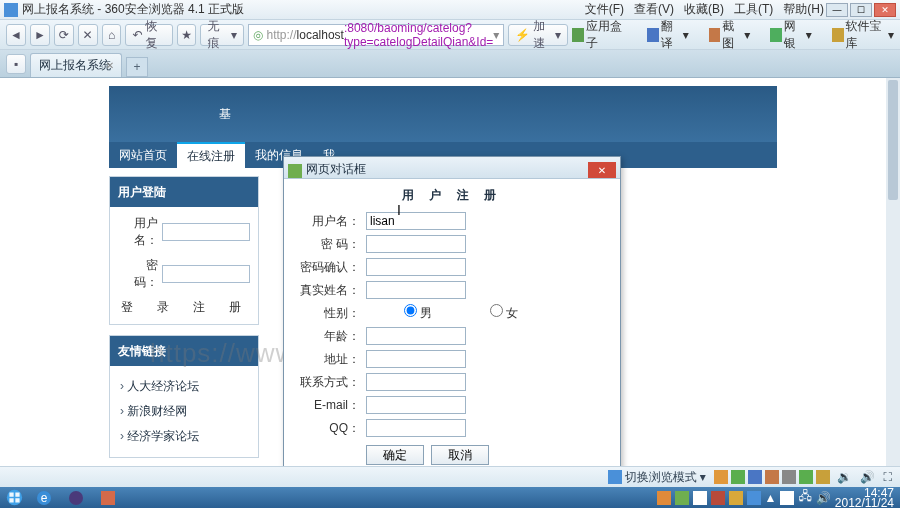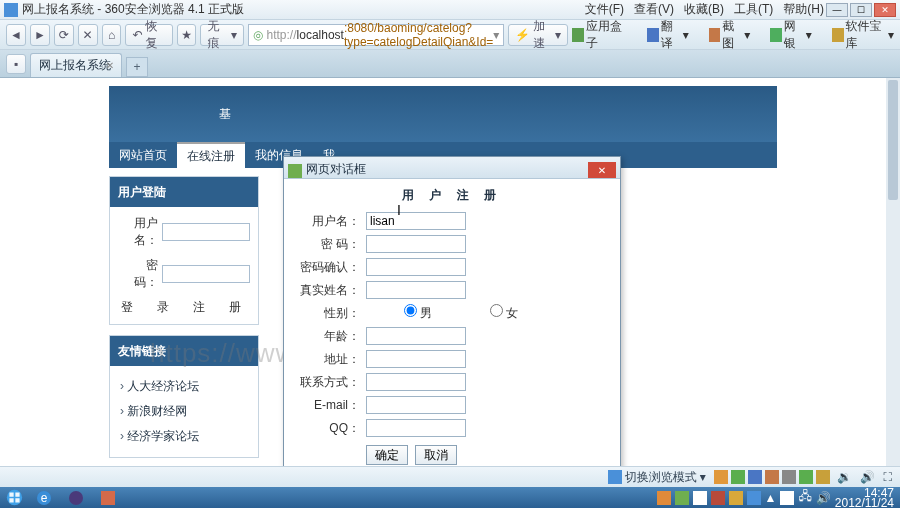--- a/index.html
+++ b/index.html
@@ -12,37 +12,37 @@
 .titlebar .min::after{content:"—";font-size:9px}
 .titlebar .max::after{content:"☐";font-size:9px}
 .titlebar .cls{background:#e07060;border-color:#c05040}
 .titlebar .cls::after{content:"✕";color:#fff;font-size:9px}
 .toolbar{height:30px;background:linear-gradient(#eef5fa,#d8e6ef);display:flex;align-items:center;padding:0 6px;gap:4px;border-bottom:1px solid #c4d4e0}
 .tbtn{width:22px;height:22px;border:1px solid #b0c4d4;border-radius:3px;background:linear-gradient(#fdfdfd,#e6eef4);display:flex;align-items:center;justify-content:center;color:#556}
 .tbtn.wide{width:auto;padding:0 6px;gap:3px}
 .url{flex:1;height:22px;background:#fff;border:1px solid #a9bdd0;display:flex;align-items:center;padding:0 4px}
 .url .proto{color:#999}
 .url .host{color:#333}
-.url .path{color:#a16207}
+.url .path{color:#a21caf}
 .rtools{display:flex;gap:20px;align-items:center;color:#4a6}
 .rt{display:flex;align-items:center;gap:2px;color:#333}
 .rt .ic{width:14px;height:14px;display:inline-block}
 .tabs{height:28px;background:linear-gradient(#d0e0eb,#bad0de);display:flex;align-items:flex-end;padding-left:6px;border-bottom:1px solid #9cb4c6}
 .tab{height:24px;background:linear-gradient(#f0f6fa,#dae8f1);border:1px solid #a8bed0;border-bottom:none;border-radius:3px 3px 0 0;padding:0 10px 0 8px;display:flex;align-items:center;position:relative;color:#234}
 .tab .cls{position:absolute;right:4px;top:4px;width:14px;height:14px;color:#888;display:flex;align-items:center;justify-content:center}
 .tab .cls::after{content:"✕";font-size:10px}
 .newtab{width:22px;height:20px;background:#cfe0ec;border:1px solid #a8bed0;margin-left:4px;display:flex;align-items:center;justify-content:center;color:#567}
 .viewport{position:relative;height:409px;background:#fff;border-right:14px solid #e4ecf2}
 .vscroll{position:absolute;right:-14px;top:0;width:14px;height:100%;background:#e4ecf2}
 .vscroll .thumb{position:absolute;top:2px;left:2px;width:10px;height:120px;background:#b8c8d6;border-radius:2px}
 .page{width:668px;margin:0 auto;padding-top:8px}
 .banner{height:56px;background:linear-gradient(#2a5a85,#3a709f);color:#fff;font-size:30px;font-family:KaiTi,serif;display:flex;align-items:center;padding-left:110px;letter-spacing:4px}
 .nav{height:26px;background:#2d5f8c;display:flex;align-items:center}
 .nav .ni{padding:0 10px;color:#fff;height:26px;display:flex;align-items:center}
-.nav .ni.active{background:#fff;color:#234;border-top:2px solid #a3a3a3}
+.nav .ni.active{background:#fff;color:#234;border-top:2px solid #0ea5e9}
 .cols{display:flex;gap:10px;margin-top:8px}
 .side{width:150px}
 .panel{border:1px solid #c6d4e0;margin-bottom:10px;background:#fff}
 .phead{height:30px;background:#2d5f8c;color:#fff;padding:0 8px;display:flex;align-items:center;font-weight:bold}
 .pbody{padding:8px}
 .frow{display:flex;align-items:center;margin-bottom:8px}
 .frow label{width:44px;text-align:right;color:#333;margin-right:4px}
 .frow input{width:88px;height:18px;border:1px solid #a9bdd0}
 .btns{text-align:center;color:#333;letter-spacing:6px}
 .links li{list-style:none;padding:4px 2px;color:#234}
@@ -56,21 +56,21 @@
 .dtitle .ic{width:14px;height:14px;background:#6fae4f;margin-right:4px}
 .dtitle .txt{flex:1;color:#234}
 .dtitle .dcls{width:28px;height:16px;background:#d14a3a;color:#fff;display:flex;align-items:center;justify-content:center;font-size:10px}
 .dhdr{text-align:center;padding:8px 0;letter-spacing:6px;color:#234;font-weight:bold}
 .dform{padding:0 10px}
 .drow{display:flex;align-items:center;margin-bottom:5px}
 .drow label{width:66px;text-align:right;color:#333;margin-right:6px}
 .drow input.t{width:100px;height:18px;border:1px solid #9fb4c6;padding:0 3px}
 .drow .radios{display:flex;gap:14px;align-items:center}
 .dbtns{margin:8px 0 0 72px}
-.dbtns button{height:20px;padding:0 8px;border:1px solid #8aa2b6;background:linear-gradient(#fdfdfd,#e4ecf2);margin-right:4px}
+.dbtns button{height:20px;padding:0 16px;border:1px solid #8aa2b6;background:linear-gradient(#fdfdfd,#e4ecf2);margin-right:4px}
 .statusbar{position:absolute;bottom:21px;left:0;right:0;height:21px;background:linear-gradient(#eef5fa,#dae8f1);border-top:1px solid #c4d4e0;display:flex;align-items:center;justify-content:flex-end;padding:0 8px;gap:8px;color:#345}
 .statusbar .mode{display:flex;align-items:center;gap:3px}
 .statusbar .ic{width:14px;height:14px;display:inline-block}
 .statusbar .ics{display:flex;gap:3px}
 .taskbar{position:absolute;bottom:0;left:0;right:0;height:21px;background:linear-gradient(#4a84b8,#2a5f92);display:flex;align-items:center}
 .start{width:28px;height:21px;display:flex;align-items:center;justify-content:center}
 .start svg{width:17px;height:17px}
 .task{width:32px;height:21px;display:flex;align-items:center;justify-content:center}
 .tray{margin-left:auto;display:flex;align-items:center;gap:4px;padding-right:6px;color:#fff}
 .tray .clk{text-align:right;font-size:10px;line-height:10px}

